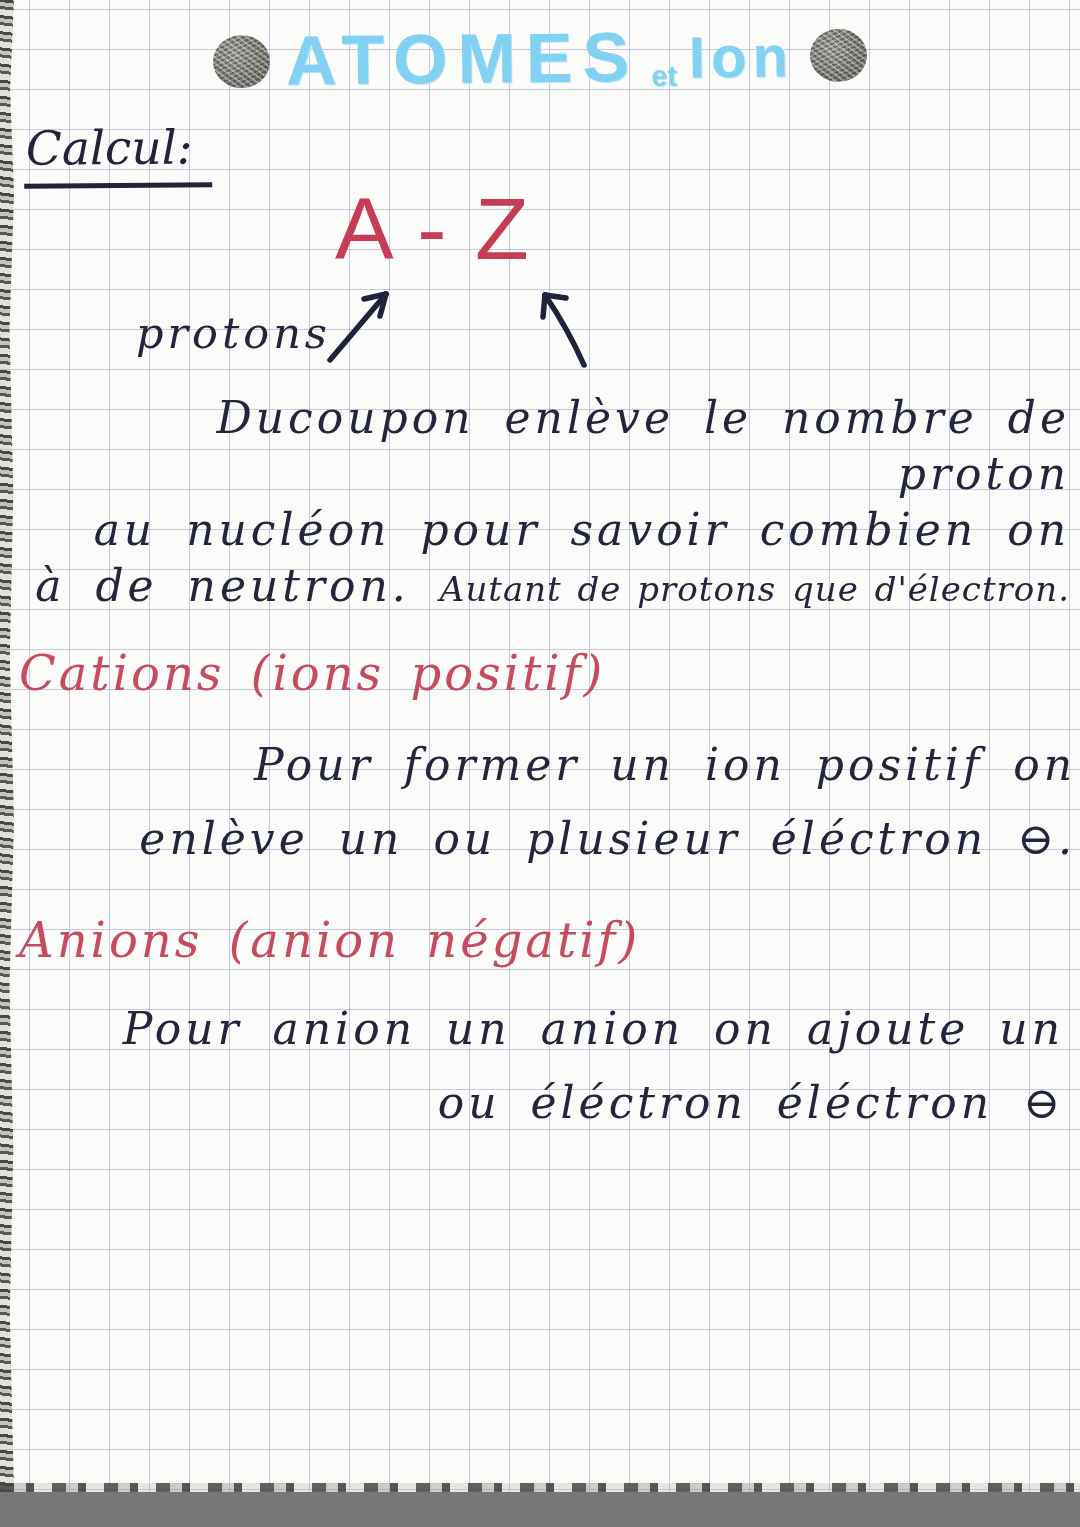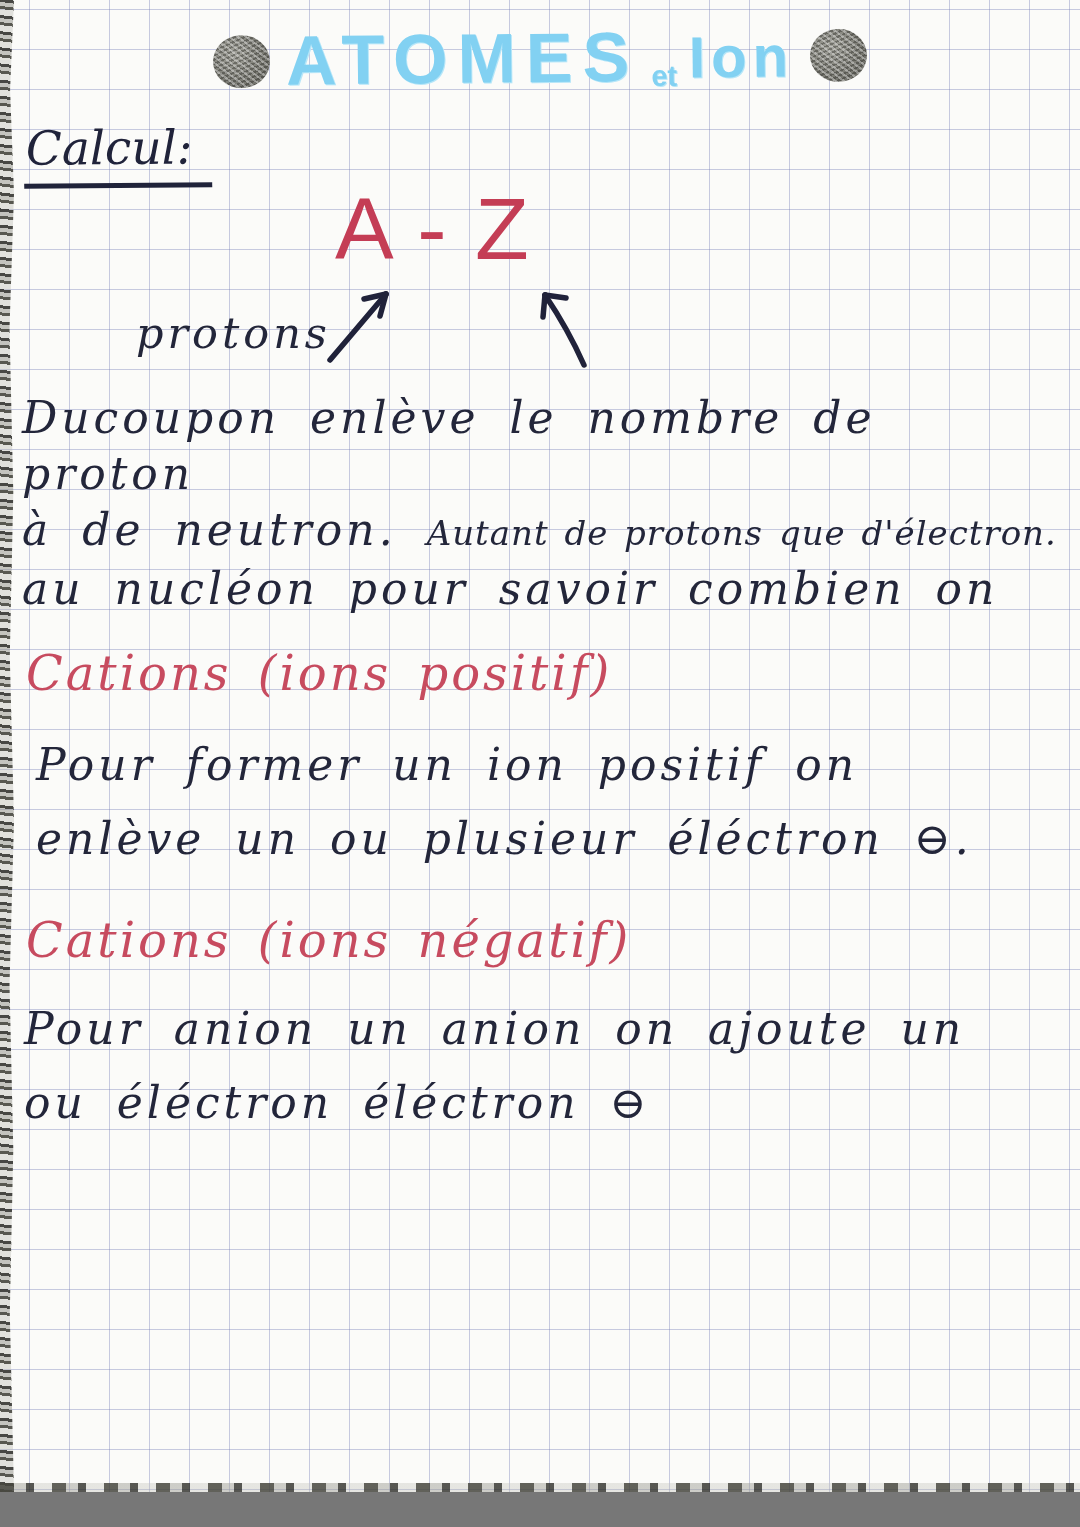--- a/index.html
+++ b/index.html
@@ -58,21 +58,21 @@
   }
   .t-mid {
     font-family:"Liberation Sans", sans-serif; font-weight:800;
     font-size:58px; letter-spacing:6px; color:#82d1f2;
     text-shadow:1px 1px 0 #b6e6f8;
   }
 
   
   .handwriting {
     font-style:italic; color:#23263a;
-    letter-spacing:4px; word-spacing:12px;
+    letter-spacing:4px; word-spacing:12px;text-align:right;
   }
 
   .calcul {
     position:absolute; left:24px; top:120px;
     font-style:italic; font-size:47px; color:#20233a;
     border-bottom:5px solid #20233a; padding:0 20px 8px 2px;
     transform:rotate(-0.4deg);
   }
 
   .formula {
@@ -87,21 +87,21 @@
   .arrow-z { left:528px; top:283px; }
 
   .label-protons  { position:absolute; left:136px; top:308px; font-size:43px; }
   .label-neutrons { position:absolute; left:596px; top:324px; font-size:41px; }
 
   .intro { position:absolute; left:22px; top:390px; width:1048px;
            font-size:44px; line-height:56px; }
   .squeezed { font-size:34px; letter-spacing:1px; word-spacing:4px; }
 
   .red-heading {
-    position:absolute; left:26px;
+    position:absolute; left:19px;
     font-style:italic; font-size:48px; color:#c74b5f;
     letter-spacing:3px; word-spacing:8px;
   }
   .cations-h { top:645px; }
   .anions-h  { top:912px; }
 
   .cations-p { position:absolute; left:36px; top:728px; width:1040px;
                font-size:44px; line-height:74px; }
   .anions-p  { position:absolute; left:24px; top:992px; width:1040px;
                font-size:44px; line-height:74px; }
@@ -135,32 +135,32 @@
   <svg class="arrow arrow-z" width="72" height="88" viewBox="0 0 72 88">
     <path d="M56 82 Q40 46 17 12"></path>
     <path d="M17 12 L15 34"></path>
     <path d="M17 12 L38 15"></path>
   </svg>
 
   <div class="label-protons handwriting">protons</div>
 
   <div class="intro handwriting">
     <div>Ducoupon enlève le nombre de proton</div>
+    <div>au nucléon pour savoir combien on</div>
     <div><span>à de neutron.</span>
       <span class="squeezed">Autant de protons que d'électron.</span></div>
-    <div>au nucléon pour savoir combien on</div>
   </div>
 
   <div class="red-heading cations-h">Cations (ions positif)</div>
 
   <div class="cations-p handwriting">
     <div>Pour former un ion positif on</div>
     <div>enlève un ou plusieur éléctron ⊖.</div>
   </div>
 
-  <div class="red-heading anions-h">Cations (ions négatif)</div>
+  <div class="red-heading anions-h">Anions (anion négatif)</div>
 
   <div class="anions-p handwriting">
     <div>Pour anion un anion on ajoute un</div>
     <div>ou éléctron éléctron ⊖</div>
   </div>
 
 </div>
 
 </body></html>

